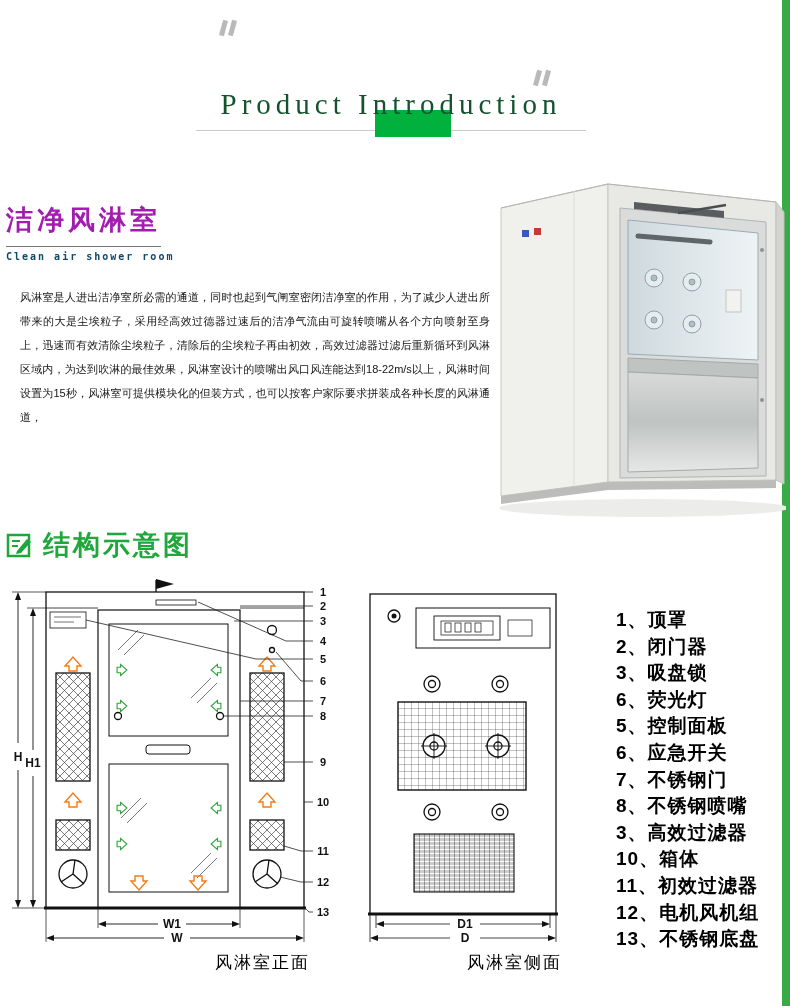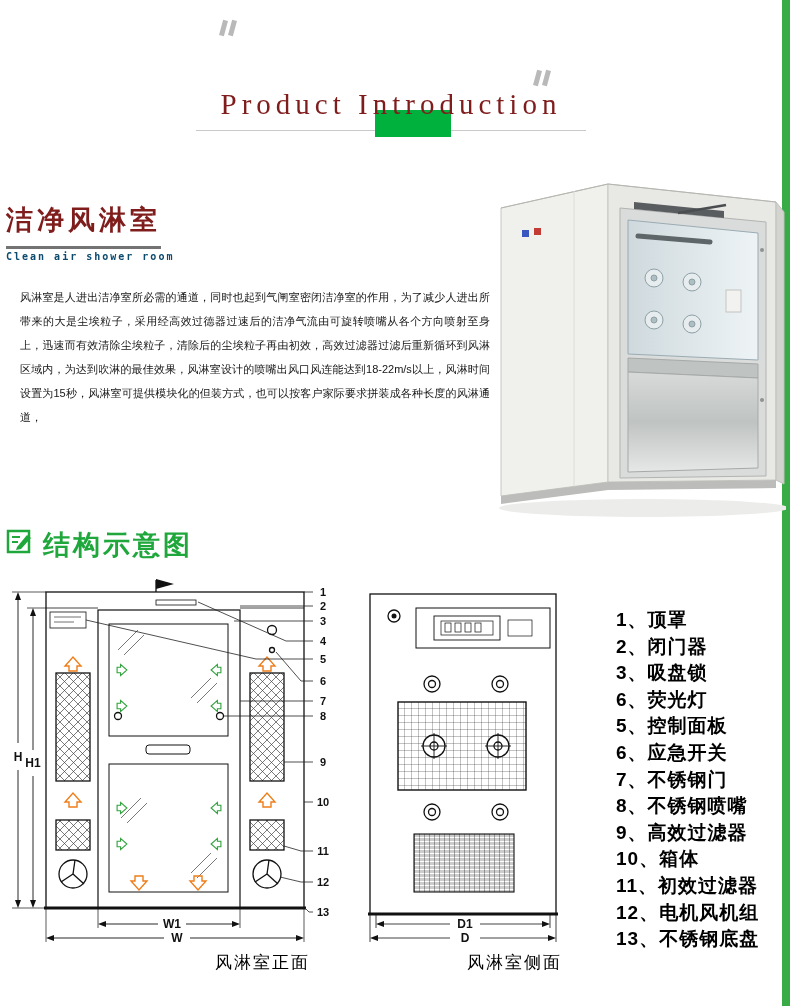--- a/index.html
+++ b/index.html
@@ -7,43 +7,43 @@
         font-family:"Liberation Sans","DejaVu Sans",sans-serif;color:#111;}
   .gbar{position:absolute;right:0;top:0;width:8px;height:1006px;background:#38ab46;}
 
   
   #t-block{position:absolute;top:22px;left:0;width:782px;height:120px;}
   .big-title{position:absolute;top:0;left:0;width:100%;text-align:center;margin:0;
              font-family:"Liberation Serif","DejaVu Serif",serif;
              font-size:56px;font-weight:900;letter-spacing:6px;color:#000;}
   .subtitle{position:absolute;top:66px;left:0;width:100%;text-align:center;
             font-family:"Liberation Serif","DejaVu Serif",serif;
-            font-size:29px;color:#7f1d1d;letter-spacing:5px;z-index:2;}
+            font-size:29px;color:#14532d;letter-spacing:5px;z-index:2;}
   .green-chip{position:absolute;top:88px;left:50%;margin-left:-16px;width:76px;height:27px;
               background:#00b23d;z-index:1;}
   .hr-line{position:absolute;top:108px;left:50%;margin-left:-195px;width:390px;height:1px;
            background:#c9c9c9;z-index:0;}
   .qmark{position:absolute;display:flex;gap:4px;z-index:3;}
   .qmark i{display:block;width:5px;height:16px;background:#b9b9b9;transform:rotate(15deg);}
   .q-left{top:-2px;left:calc(50% - 170px);}
   .q-right{top:48px;left:calc(50% + 144px);}
 
   
-  #intro-h{position:absolute;left:6px;top:202px;font-size:27px;font-weight:bold;color:#7f1d1d;
-           letter-spacing:4px;border-bottom:3px solid #737373;padding-bottom:8px;margin:0;}
+  #intro-h{position:absolute;left:6px;top:202px;font-size:27px;font-weight:bold;color:#a21caf;
+           letter-spacing:4px;border-bottom:1px solid #737373;padding-bottom:8px;margin:0;}
   #intro-sub{position:absolute;left:6px;top:251px;font-size:10px;font-weight:bold;letter-spacing:2px;
              color:#0c4a6e;font-family:"DejaVu Sans Mono","Liberation Mono",monospace;}
   #intro-p{position:absolute;left:6px;top:271px;width:470px;font-size:11px;line-height:24px;
            color:#151515;text-align:justify;margin:14px;}
 
   
   #photo{position:absolute;left:486px;top:150px;}
 
   
-  #sec-h{position:absolute;left:6px;top:527px;display:flex;align-items:flex-start;gap:9px;}
+  #sec-h{position:absolute;left:6px;top:527px;display:flex;align-items:center;gap:9px;}
   #sec-h .txt{font-size:27px;font-weight:bold;color:#1fa73c;letter-spacing:3px;}
 
   
   #front-svg{position:absolute;left:6px;top:578px;}
   #side-svg{position:absolute;left:362px;top:582px;}
   .cap{position:absolute;top:951px;font-size:17px;color:#000;text-align:right;letter-spacing:2px;}
   #cap-front{left:30px;width:280px;}
   #cap-side{left:362px;width:200px;}
 
   
@@ -319,19 +319,19 @@
 
   <ul id="parts">
     <li>1、顶罩</li>
     <li>2、闭门器</li>
     <li>3、吸盘锁</li>
     <li>6、荧光灯</li>
     <li>5、控制面板</li>
     <li>6、应急开关</li>
     <li>7、不锈钢门</li>
     <li>8、不锈钢喷嘴</li>
-    <li>9、高效过滤器</li>
+    <li>3、高效过滤器</li>
     <li>10、箱体</li>
     <li>11、初效过滤器</li>
     <li>12、电机风机组</li>
     <li>13、不锈钢底盘</li>
   </ul>
 </div>
 
 </body></html>

